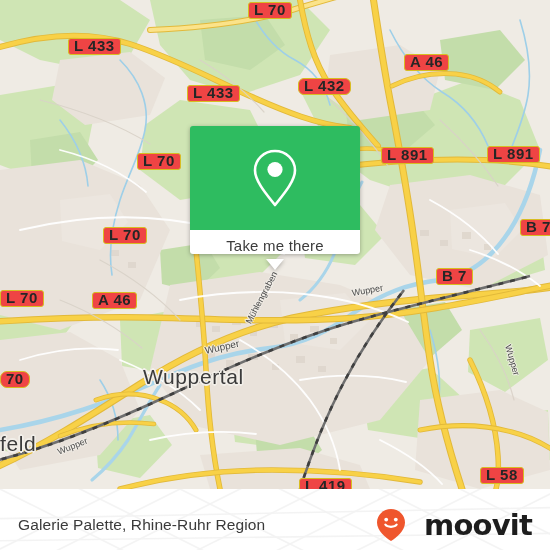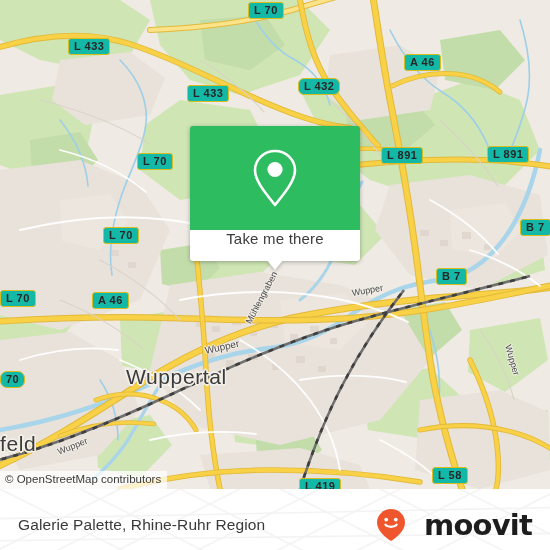--- a/index.html
+++ b/index.html
@@ -15,25 +15,25 @@
   .map{
     position:absolute;left:0;top:0;width:550px;height:489px;
     background:#efebe4;
     overflow:hidden;
   }
   .map-canvas{position:absolute;left:0;top:0;width:550px;height:489px;}
 
   
   .shield{
     position:absolute;
-    background:#14b8a6;
+    background:#ef4444;
     border:1.5px solid #d8bd22;
     border-radius:3px;
     color:#262626;
-    font-size:11px;
+    font-size:15px;
     font-weight:bold;
     letter-spacing:.5px;
     padding:1px 5px 2px 5px;
     line-height:12px;
     white-space:nowrap;
     box-sizing:border-box;
   }
 
   
   .placelabel{
@@ -71,23 +71,23 @@
   .card{
     position:absolute;left:190px;top:126px;width:170px;
     filter:drop-shadow(0 1px 2px rgba(0,0,0,.30));
   }
   .card-top{
     height:104px;background:#2ebc60;
     border-radius:3px 3px 0 0;
     display:flex;align-items:center;justify-content:center;
   }
   .card-bot{
-    height:31px;background:#ffffff;
+    height:24px;background:#ffffff;
     border-radius:0 0 3px 3px;
-    display:flex;align-items:flex-start;justify-content:center;
+    display:flex;align-items:flex-end;justify-content:center;
   }
   .card-bot span{
     color:#3c3c3c;font-size:15px;letter-spacing:.2px;
   }
   .card-tail{
     position:absolute;left:50%;top:133px;
     width:0;height:0;margin-left:-9px;
     border-left:9px solid transparent;
     border-right:9px solid transparent;
     border-top:11px solid #ffffff;
@@ -309,25 +309,25 @@
         <div class="shield" style="left: 137px; top: 153px;">L 70</div>
         <div class="shield" style="left: 381px; top: 147px;">L 891</div>
         <div class="shield" style="left: 487px; top: 146px;">L 891</div>
         <div class="shield" style="left: 520px; top: 219px;">B 7</div>
         <div class="shield" style="left: 103px; top: 227px;">L 70</div>
         <div class="shield" style="left: 436px; top: 268px;">B 7</div>
         <div class="shield" style="left: 0px; top: 290px;">L 70</div>
         <div class="shield" style="left: 92px; top: 292px;">A 46</div>
         <div class="shield" style="left: 0px; top: 371px; border-radius: 7px;">70</div>
         <div class="shield" style="left: 257px; top: 478px; margin-left: 42px;">L 419</div>
-        <div class="shield" style="left: 432px; top: 467px;">L 58</div>
+        <div class="shield" style="left: 480px; top: 467px;">L 58</div>
       </div>
 
     <div id="place-layer">
-        <div class="placelabel" style="left: 126px; top: 365px;">Wuppertal</div>
+        <div class="placelabel" style="left: 143px; top: 365px;">Wuppertal</div>
         <div class="placelabel" style="left: 0px; top: 432px;">feld</div>
       </div>
 
     <div id="feature-layer">
         <div class="featlabel" style="left: 205px; top: 345px; font-size: 10px; transform: rotate(-12deg);">Wupper</div>
         <div class="featlabel" style="left: 248px; top: 318px; font-size: 9px; transform: rotate(-62deg);">Mühlengraben</div>
         <div class="featlabel" style="left: 352px; top: 288px; font-size: 9px; transform: rotate(-10deg);">Wupper</div>
         <div class="featlabel" style="left: 58px; top: 447px; font-size: 9px; transform: rotate(-22deg);">Wupper</div>
         <div class="featlabel" style="left: 508px; top: 340px; font-size: 9px; transform: rotate(74deg);">Wupper</div>
       </div>
@@ -339,21 +339,20 @@
                    C33.5 48.5 46 34.5 46 23.2 C46 12.6 37 4 26 4 Z" fill="none" stroke="#ffffff" stroke-width="2.6" stroke-linejoin="round"></path>
           <circle cx="26" cy="22.5" r="7.6" fill="#ffffff"></circle>
         </svg>
       </div>
       <div class="card-bot">
         <span>Take me there</span>
       </div>
       <div class="card-tail"></div>
     </div>
 
-    <div class="attrib">© OpenStreetMap contributors</div>
   </div>
 
   <div class="footer">
     <svg class="footer-wm" viewBox="0 0 550 61" preserveAspectRatio="none">
       <g stroke="#e8e8e8" stroke-width="1.6" fill="none">
         <path d="M-20,70 L140,-10"></path>
           <path d="M40,70 L200,-10"></path>
         <path d="M100,70 L260,-10"></path>
           <path d="M180,70 L340,-10"></path>
         <path d="M260,70 L420,-10"></path>

